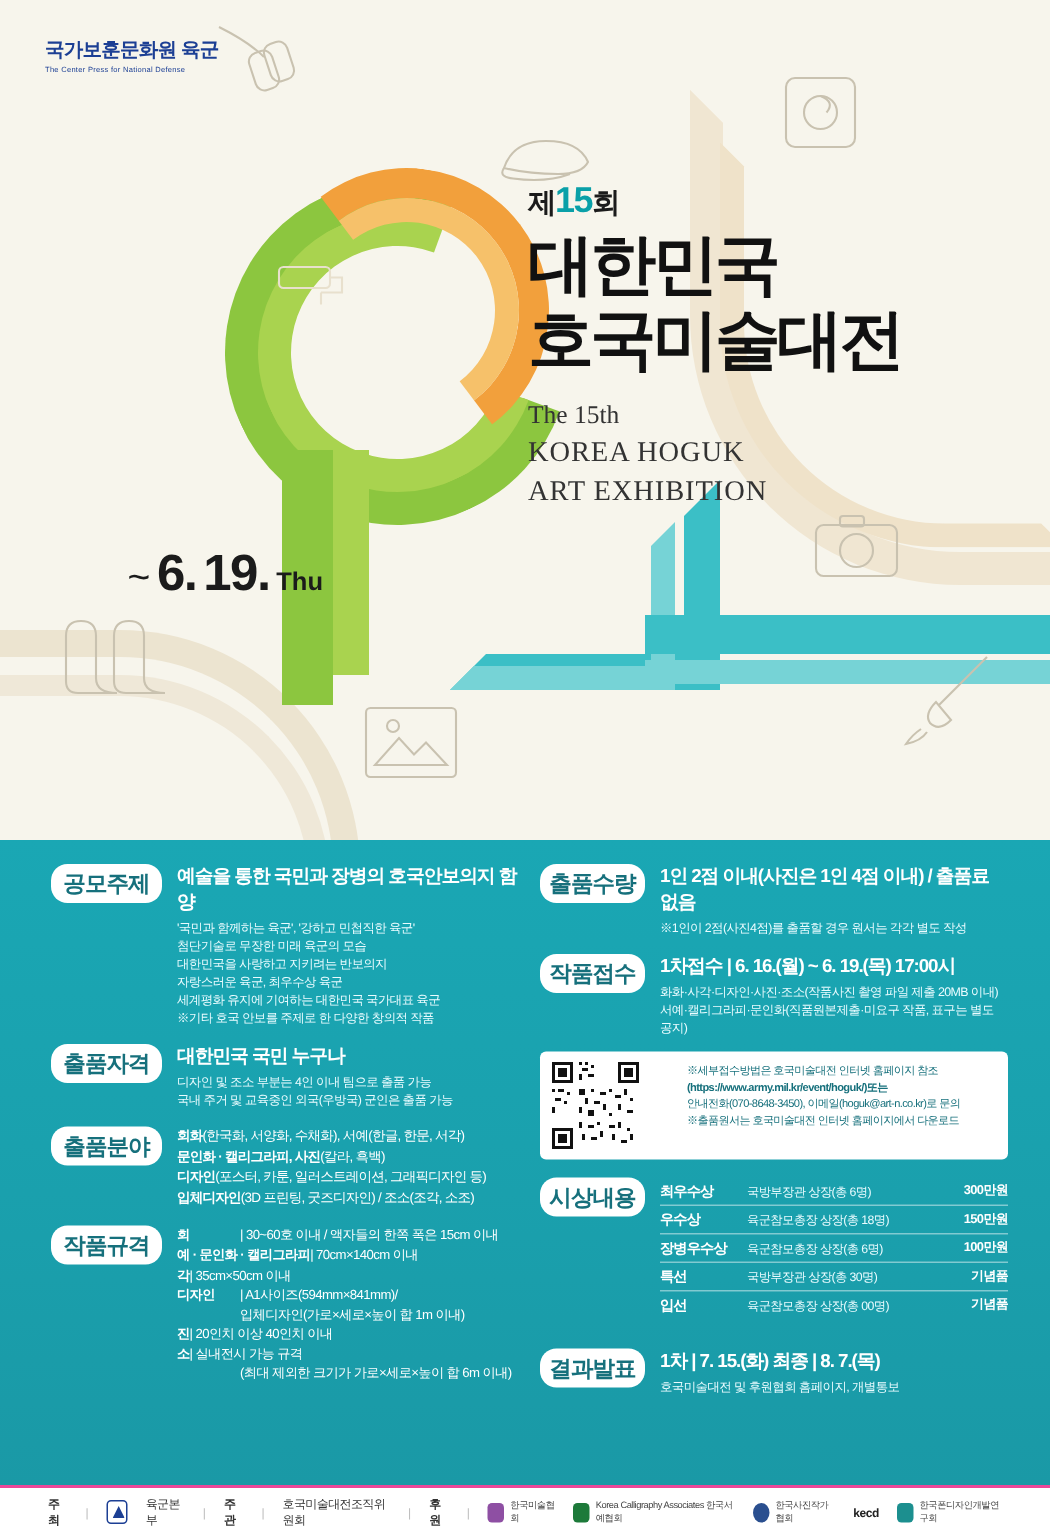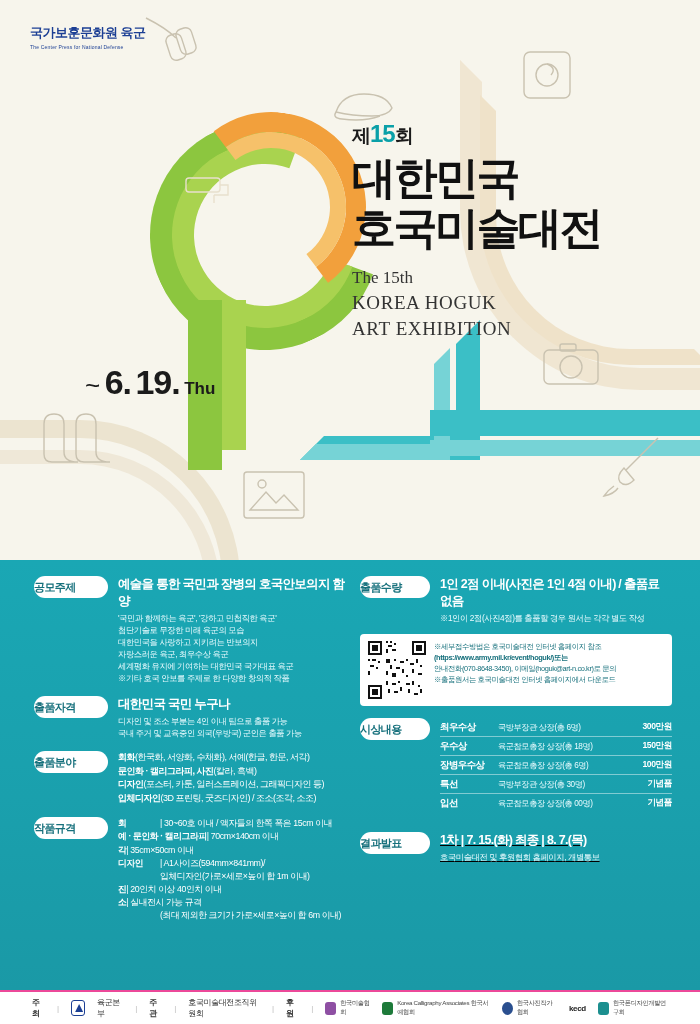--- a/index.html
+++ b/index.html
@@ -104,22 +104,22 @@
   .bottom {
     position:absolute; top:560px; left:0; width:700px; height:430px;
     background: linear-gradient(180deg,#1aa7b4 0%, #1aa0ad 55%, #1a99a6 100%);
   }
   .cols { position:absolute; top:16px; left:0; width:700px; }
   .colL { position:absolute; left:34px; top:0; width:322px; }
   .colR { position:absolute; left:360px; top:0; width:312px; }
 
   .blk { position:relative; margin-bottom:9px; }
   .tag {
-    position:absolute; left:0; top:0; width:74px; text-align:left;
-    background:#ffffff; color:#16707c; font-size:11px; font-weight:bold;
+    position:absolute; left:0; top:0; width:74px; text-align:center;
+    background:#ffffff; color:#16707c; font-size:15px; font-weight:bold;
     border-radius:11px; padding:3.5px 0; letter-spacing:-.6px;
   }
   .tagR { width:70px; }
   .body { margin-left:84px; color:#ffffff; }
   .bodyR { margin-left:80px; color:#ffffff; }
   .h { font-size:12.5px; font-weight:bold; letter-spacing:-.7px; margin-bottom:2px; }
   .sub { font-size:8.3px; line-height:1.45; letter-spacing:-.4px; color:#eafcff; }
 
   
   .kv { font-size:9px; line-height:1.5; letter-spacing:-.5px; }
@@ -128,21 +128,21 @@
   
   .spec { font-size:8.8px; line-height:1.5; letter-spacing:-.4px; }
   .spec .k { display:inline-block; width:42px; font-weight:bold; }
 
   
   .qrbox {
     margin-left:0; margin-top:2px; background:#ffffff; border-radius:4px;
     padding:7px 8px; display:flex; gap:8px; align-items:flex-start;
   }
   .qr { width:58px; height:58px; flex:0 0 58px; }
-  .qrtxt { font-size:7.4px; line-height:1.5; color:#16707c; letter-spacing:-.4px; }
+  .qrtxt { font-size:7.4px; line-height:1.5; color:#16707c; letter-spacing:-.4px;margin-left:24px; }
   .qrtxt .b { font-weight:bold; }
 
   
   .awards { background:transparent; }
   .awrow { display:flex; align-items:center; border-bottom:1px solid rgba(255,255,255,.45); padding:2.5px 0; }
   .awrow:last-child { border-bottom:none; }
   .aw-n { width:58px; font-size:9.5px; font-weight:bold; letter-spacing:-.6px; }
   .aw-d { flex:1; font-size:8.2px; letter-spacing:-.4px; color:#eafcff; }
   .aw-v { width:52px; text-align:right; font-size:8.6px; font-weight:bold; letter-spacing:-.4px; }
 
@@ -335,20 +335,33 @@
       <div class="colR">
 
         <div class="blk">
           <div class="tag tagR">출품수량</div>
           <div class="bodyR">
             <div class="h">1인 2점 이내(사진은 1인 4점 이내) / 출품료 없음</div>
             <div class="sub">※1인이 2점(사진4점)를 출품할 경우 원서는 각각 별도 작성</div>
           </div>
         </div>
 
+        <div class="blk" style="margin-top:12px;">
+          <div class="tag tagR">작품접수</div>
+          <div class="bodyR">
+            <div class="h">
+              <span>1차접수</span>
+              <span>| 6. 16.(월) ~ 6. 19.(목) 17:00시</span>
+            </div>
+            <div class="sub">
+              <div>화화·사각·디자인·사진·조소(작품사진 촬영 파일 제출 20MB 이내)</div>
+              <div>서예·캘리그라피·문인화(직품원본제출·미요구 작품, 표구는 별도 공지)</div>
+            </div>
+          </div>
+        </div>
 
         <div class="blk" style="margin-top:10px;">
           <div class="qrbox">
             <div class="qr">
               <svg width="58" height="58" viewBox="0 0 29 29" shape-rendering="crispEdges">
                 <rect width="29" height="29" fill="#fff"></rect>
                 <g fill="#111">
                   <rect x="0" y="0" width="7" height="7"></rect>
                     <rect x="1" y="1" width="5" height="5" fill="#fff"></rect>
                     <rect x="2" y="2" width="3" height="3"></rect>
@@ -433,21 +446,21 @@
               <div class="aw-v">기념품</div>
             </div>
             <div class="awrow">
               <div class="aw-n">입선</div>
               <div class="aw-d">육군참모총장 상장(총 00명)</div>
               <div class="aw-v">기념품</div>
             </div>
           </div>
         </div>
 
-        <div class="blk" style="margin-top:20px;text-decoration:underline;">
+        <div class="blk" style="margin-top:20px;">
           <div class="tag tagR">결과발표</div>
           <div class="bodyR">
             <div class="h">1차 | 7. 15.(화)  최종 | 8. 7.(목)</div>
             <div class="sub">호국미술대전 및 후원협회 홈페이지, 개별통보</div>
           </div>
         </div>
 
       </div>
     </div>
   </div>

